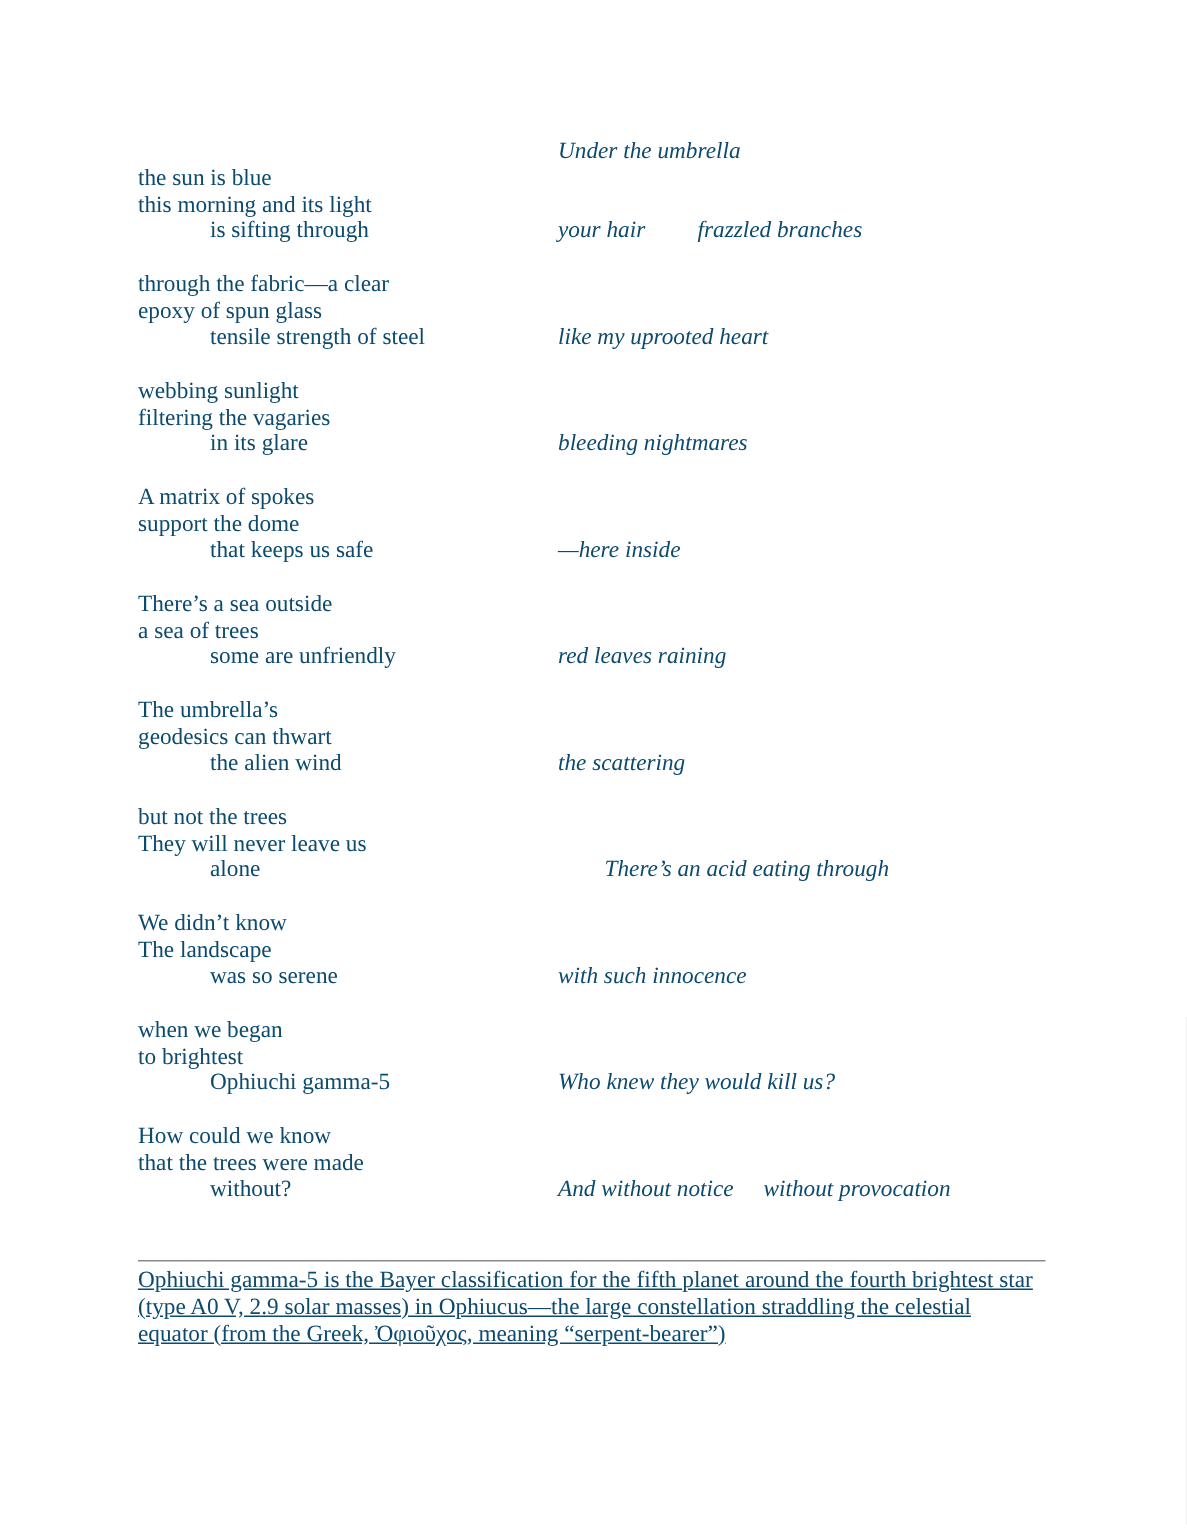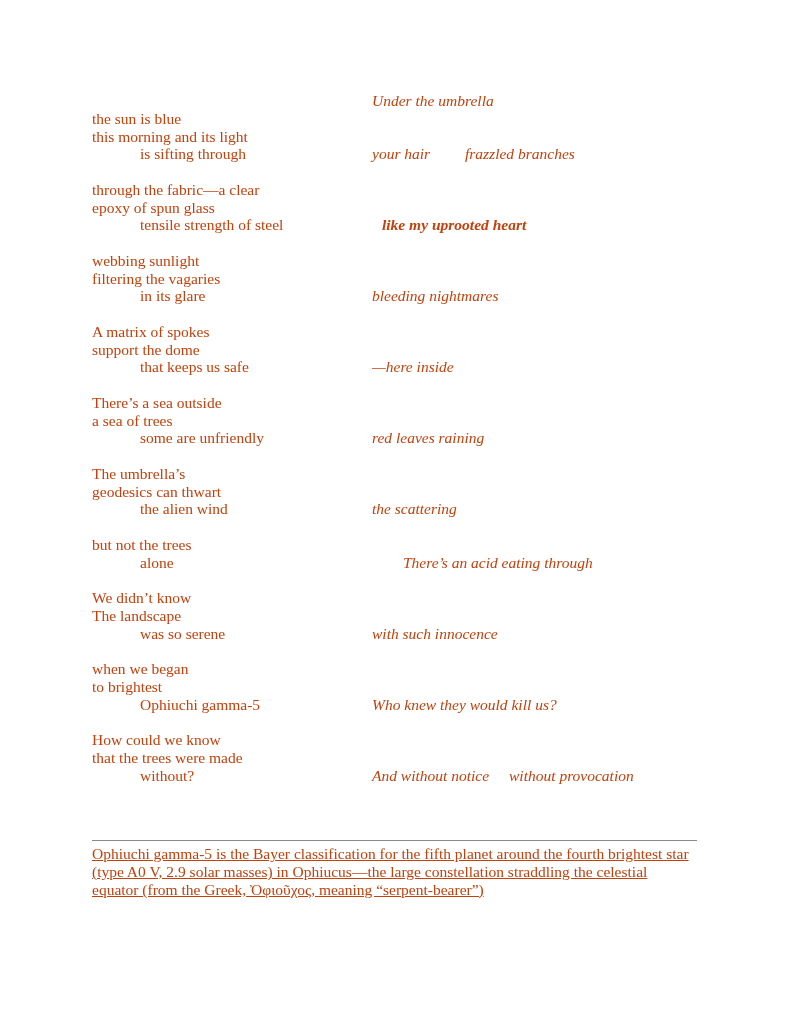--- a/index.html
+++ b/index.html
@@ -2,21 +2,21 @@
 <html><head>
 <meta charset="utf-8">
 <style>
   html, body { margin: 0; padding: 0; background: #e8e8e8; }
   .page {
     position: relative;
     width: 791px;
     height: 1024px;
     background: #ffffff;
     overflow: hidden;
-    color: #c2410c;
+    color: #0c4a6e;
     font-family: "Liberation Serif", "DejaVu Serif", serif;
   }
   .poem {
     position: absolute;
     left: 92px;
     top: 92px;
     width: 660px;
     font-size: 15.5px;
     line-height: 17.75px;
     white-space: pre;
@@ -54,21 +54,21 @@
   </div><div class="poem-row">
     <span class="lseg indent">is sifting through</span>
   <span class="rseg" style="left: 280px;">your hair</span><span class="rseg" style="left: 373px;">frazzled branches</span></div><div class="poem-row">
     
   </div><div class="poem-row">
     <span class="lseg">through the fabric—a clear</span>
   </div><div class="poem-row">
     <span class="lseg">epoxy of spun glass</span>
   </div><div class="poem-row">
     <span class="lseg indent">tensile strength of steel</span>
-  <span class="rseg" style="left: 290px; font-weight: bold;">like my uprooted heart</span></div><div class="poem-row">
+  <span class="rseg" style="left: 280px;">like my uprooted heart</span></div><div class="poem-row">
     
   </div><div class="poem-row">
     <span class="lseg">webbing sunlight</span>
   </div><div class="poem-row">
     <span class="lseg">filtering the vagaries</span>
   </div><div class="poem-row">
     <span class="lseg indent">in its glare</span>
   <span class="rseg" style="left: 280px;">bleeding nightmares</span></div><div class="poem-row">
     
   </div><div class="poem-row">
@@ -90,20 +90,22 @@
   </div><div class="poem-row">
     <span class="lseg">The umbrella’s</span>
   </div><div class="poem-row">
     <span class="lseg">geodesics can thwart</span>
   </div><div class="poem-row">
     <span class="lseg indent">the alien wind</span>
   <span class="rseg" style="left: 280px;">the scattering</span></div><div class="poem-row">
     
   </div><div class="poem-row">
     <span class="lseg">but not the trees</span>
+  </div><div class="poem-row">
+    <span class="lseg">They will never leave us</span>
   </div><div class="poem-row">
     <span class="lseg indent">alone</span>
   <span class="rseg" style="left: 280px; margin-left: 31px;">There’s an acid eating through</span></div><div class="poem-row">
     
   </div><div class="poem-row">
     <span class="lseg">We didn’t know</span>
   </div><div class="poem-row">
     <span class="lseg">The landscape</span>
   </div><div class="poem-row">
     <span class="lseg indent">was so serene</span>

